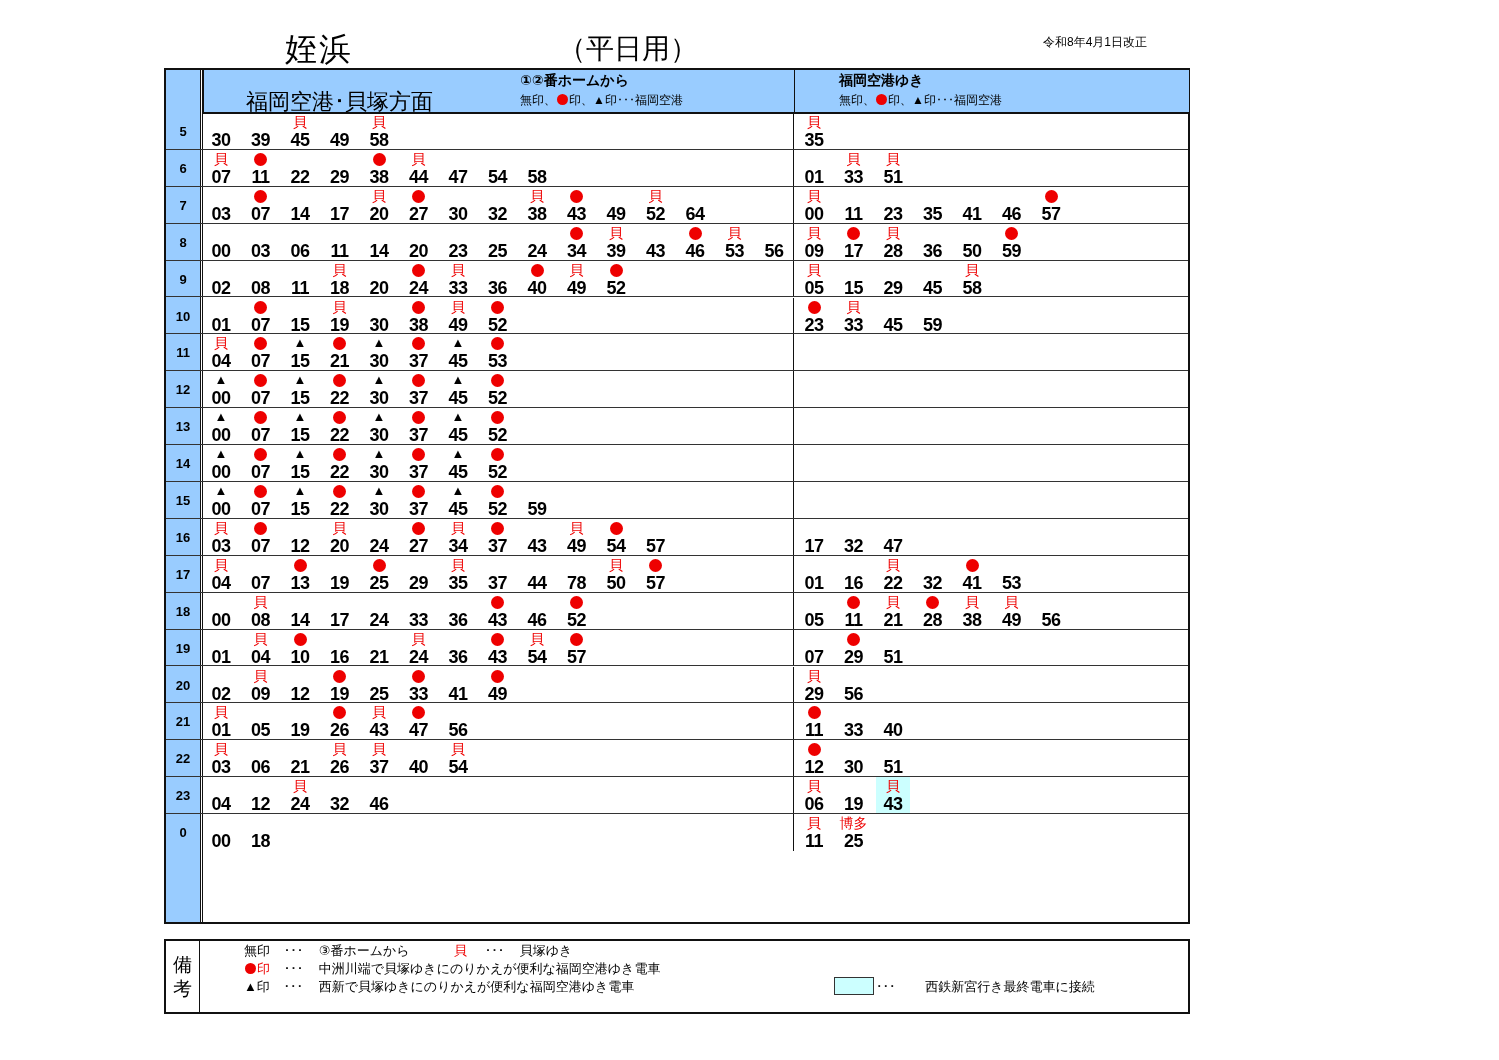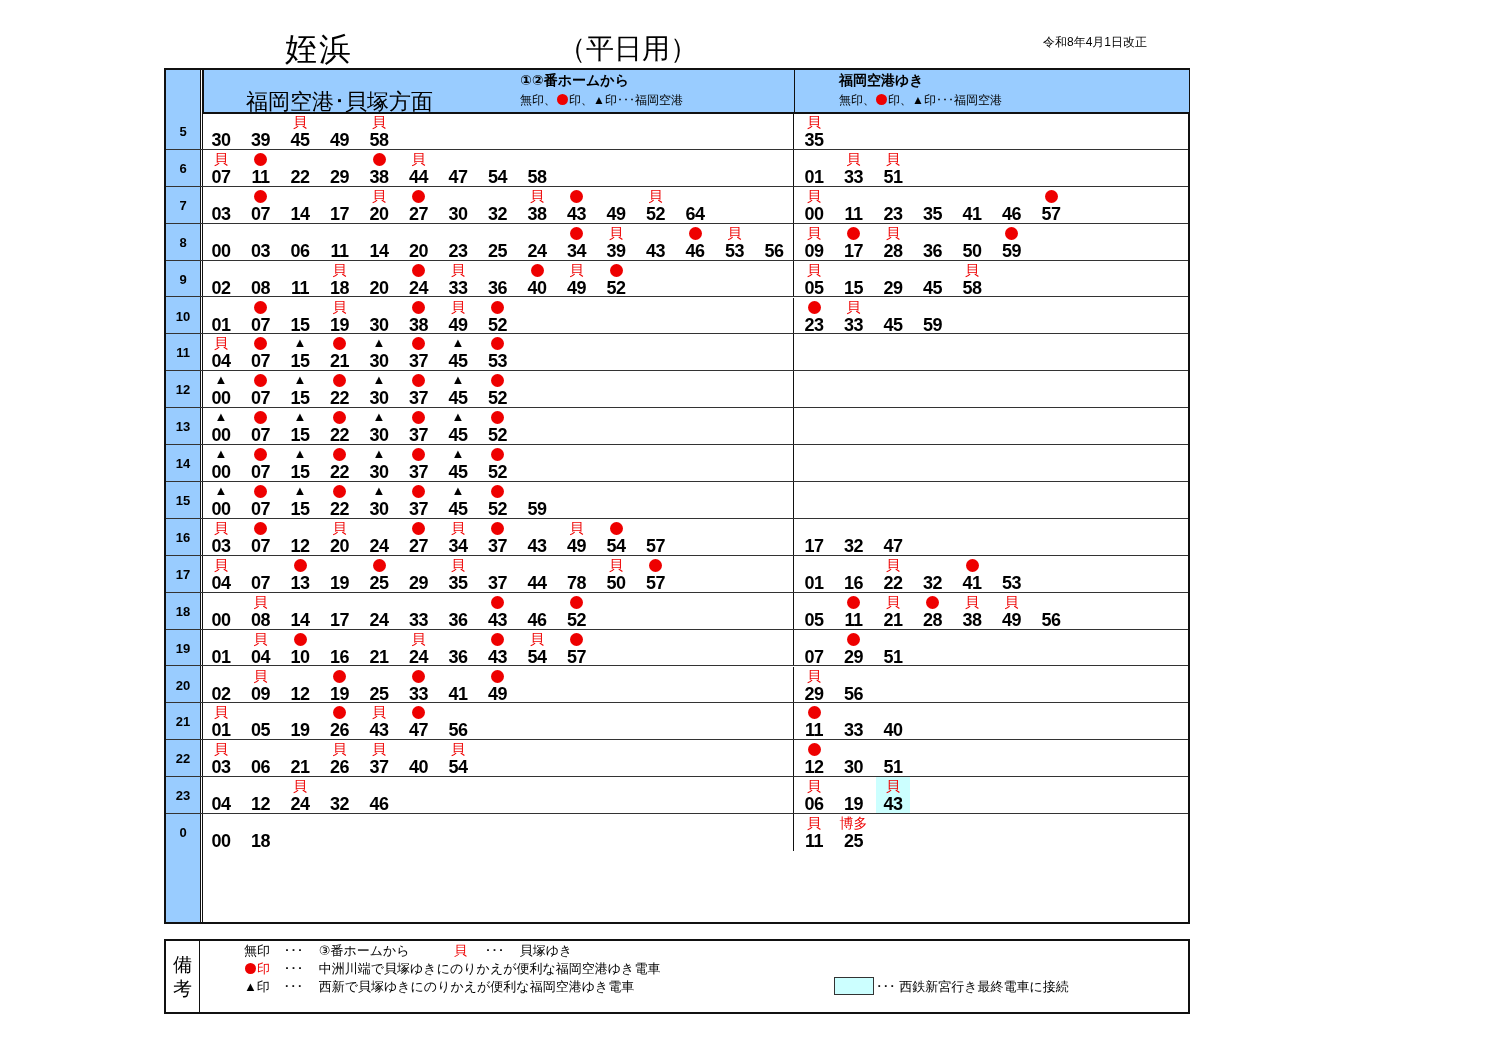--- a/index.html
+++ b/index.html
@@ -1109,15 +1109,15 @@
     <span style="margin-left:12px">西新で貝塚ゆきにのりかえが便利な福岡空港ゆき電車</span>
   </div>
   <div class="ln" style="left:78px;top:19px">
     <span class="red-dot"></span><span style="color:#ee0000">印</span>
     <span style="margin-left:10px">･･･</span>
     <span style="margin-left:12px">中洲川端で貝塚ゆきにのりかえが便利な福岡空港ゆき電車</span>
   </div>
   <div class="swatch" style="left:668px;top:36px"></div>
   <div class="ln" style="left:710px;top:37px">
     <span>･･･</span>
-    <span style="">西鉄新宮行き最終電車に接続</span>
+    <span style="margin-left:26px">西鉄新宮行き最終電車に接続</span>
   </div>
 </div>
 
 </body></html>

